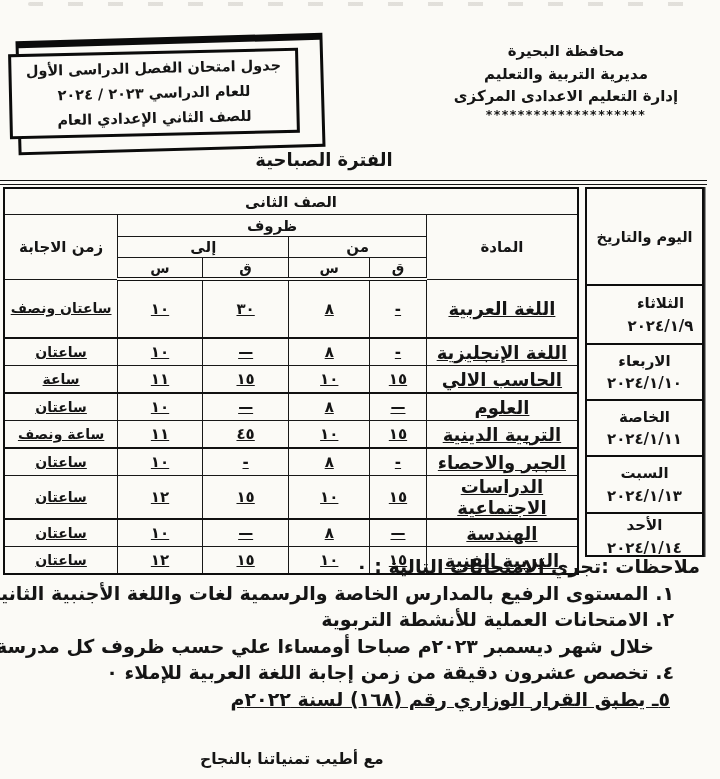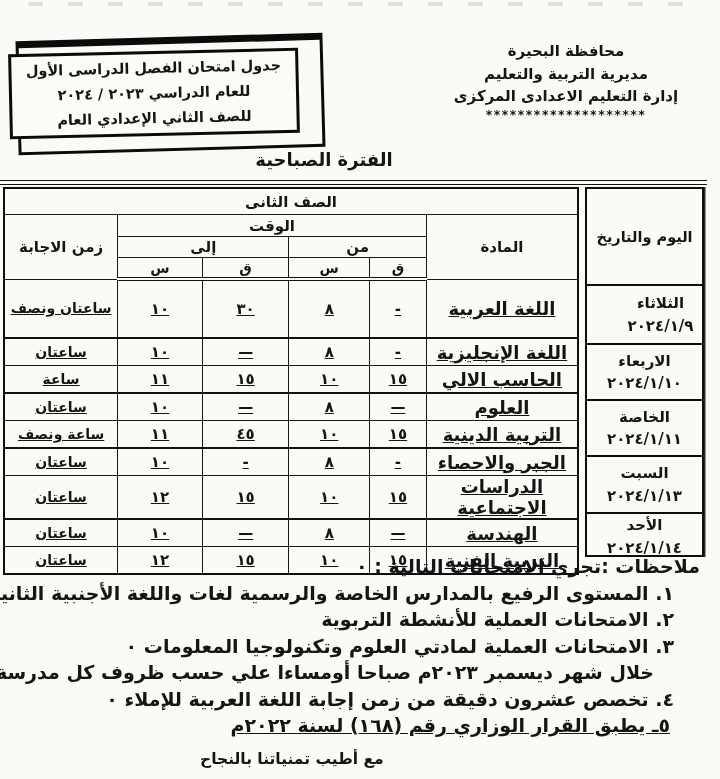--- a/index.html
+++ b/index.html
@@ -147,21 +147,21 @@
         <col class="c-tq">
           <col class="c-ts">
           <col class="c-dur">
       </colgroup>
       <tbody>
           <tr class="rA">
         <td colspan="6">الصف الثانى</td>
       </tr>
       <tr class="rB">
         <td rowspan="3" class="hdr-span">المادة</td>
-        <td colspan="4">الوقت</td>
+        <td colspan="4">ظروف</td>
         <td rowspan="3" class="hdr-span">زمن الاجابة</td>
       </tr>
       <tr class="rC">
         <td colspan="2">من</td>
         <td colspan="2">إلى</td>
       </tr>
       <tr class="rD">
         <td>ق</td>
         <td>س</td>
         <td>ق</td>
@@ -245,20 +245,19 @@
         <td class="dur">ساعتان</td>
       </tr>
     </tbody>
       </table>
   </div>
 
   <div class="notes">
     <div>ملاحظات :تجري الامتحانات التالية : ٠</div>
     <div class="n-item">١. المستوى الرفيع بالمدارس الخاصة والرسمية لغات واللغة الأجنبية الثانية</div>
     <div class="n-item">٢. الامتحانات العملية للأنشطة التربوية</div>
-    <div class="n-item">٣. الامتحانات العملية لمادتي العلوم وتكنولوجيا المعلومات ٠</div>
     <div class="n-free">خلال شهر ديسمبر ٢٠٢٣م صباحا أومساءا علي حسب ظروف كل مدرسة مع عدم الإخلال بترتيب وزمن كل ماد</div>
     <div class="n-item">٤. تخصص عشرون دقيقة من زمن إجابة اللغة العربية للإملاء ٠</div>
     <div class="n-last">٥ـ يطبق القرار الوزاري رقم (١٦٨) لسنة ٢٠٢٢م</div>
   </div>
 
   <div class="wishes">مع أطيب تمنياتنا بالنجاح</div>
 </div>
 
 </body></html>

